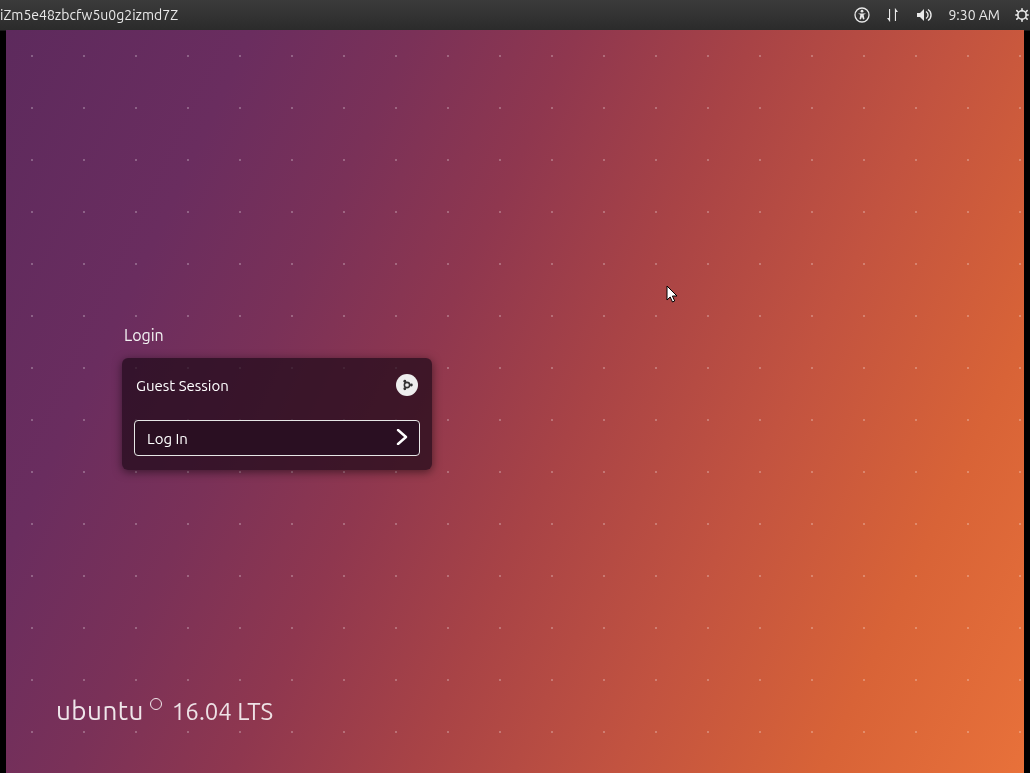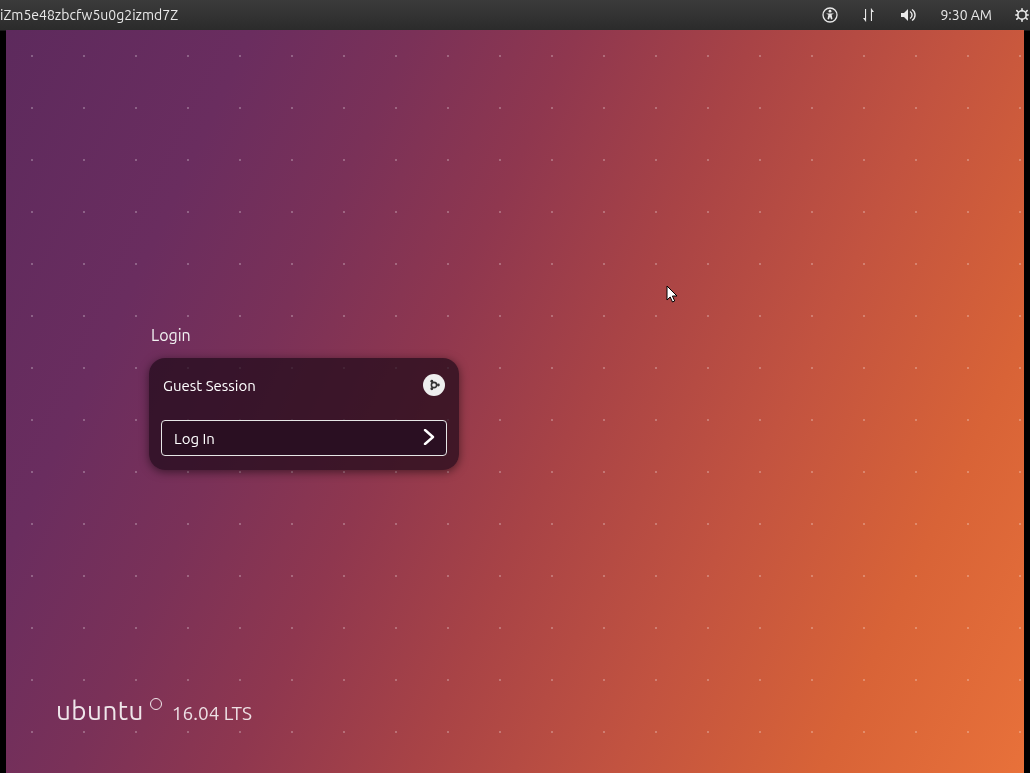--- a/index.html
+++ b/index.html
@@ -25,42 +25,41 @@
     background: linear-gradient(#3b3b3b, #2b2b2b);
     color: #e9e9e9;
     display: flex;
     align-items: center;
     font-size: 14px;
     padding: 0 0;
     box-shadow: 0 1px 0 #1a1a1a;
   }
   .menubar-left { flex: 0 0 auto; }
   .menubar-spacer { flex: 1 1 auto; }
-  .menubar-right { flex: 0 0 auto; display: flex; align-items: center; gap: 22px; }
+  .menubar-right { flex: 0 0 auto; display: flex; align-items: center; gap: 14px; }
   .menubar svg { display: block; fill: #e9e9e9; }
   .clock { font-size: 14px; color:#e9e9e9; }
 
   
   .login-wrap {
     position: absolute;
     left: 116px; top: 296px;
     width: 310px;
     color: #fff;
-    margin-left: 27px;
   }
   .login-title {
     font-size: 16px;
     font-weight: 400;
     color: #f2f2f2;
     margin-left: 2px;
     margin-bottom: 14px;
   }
   .login-panel {
     background: rgba(30,10,25,0.72);
-    border-radius: 16px;
+    border-radius: 6px;
     box-shadow: 0 2px 10px rgba(0,0,0,0.5);
     padding: 10px 12px 14px 12px;
   }
   .session-row {
     display: flex;
     align-items: center;
     justify-content: space-between;
     height: 34px;
     margin-bottom: 18px;
     padding: 0 2px;
@@ -110,21 +109,21 @@
     display: inline-flex;
     width: 12px; height: 12px;
     border: 1.5px solid rgba(255,255,255,0.88);
     border-radius: 50%;
     align-items: center; justify-content: center;
     font-size: 8px;
     top: -10px;
     margin-left: -4px;
   }
   .brand-version {
-    font-size: 19px;
+    font-size: 24px;
     color: rgba(255,255,255,0.85);
   }
 
   
   .cursor {
     position: absolute;
     left: 660px; top: 255px;
     pointer-events: none;
   }
 </style>

